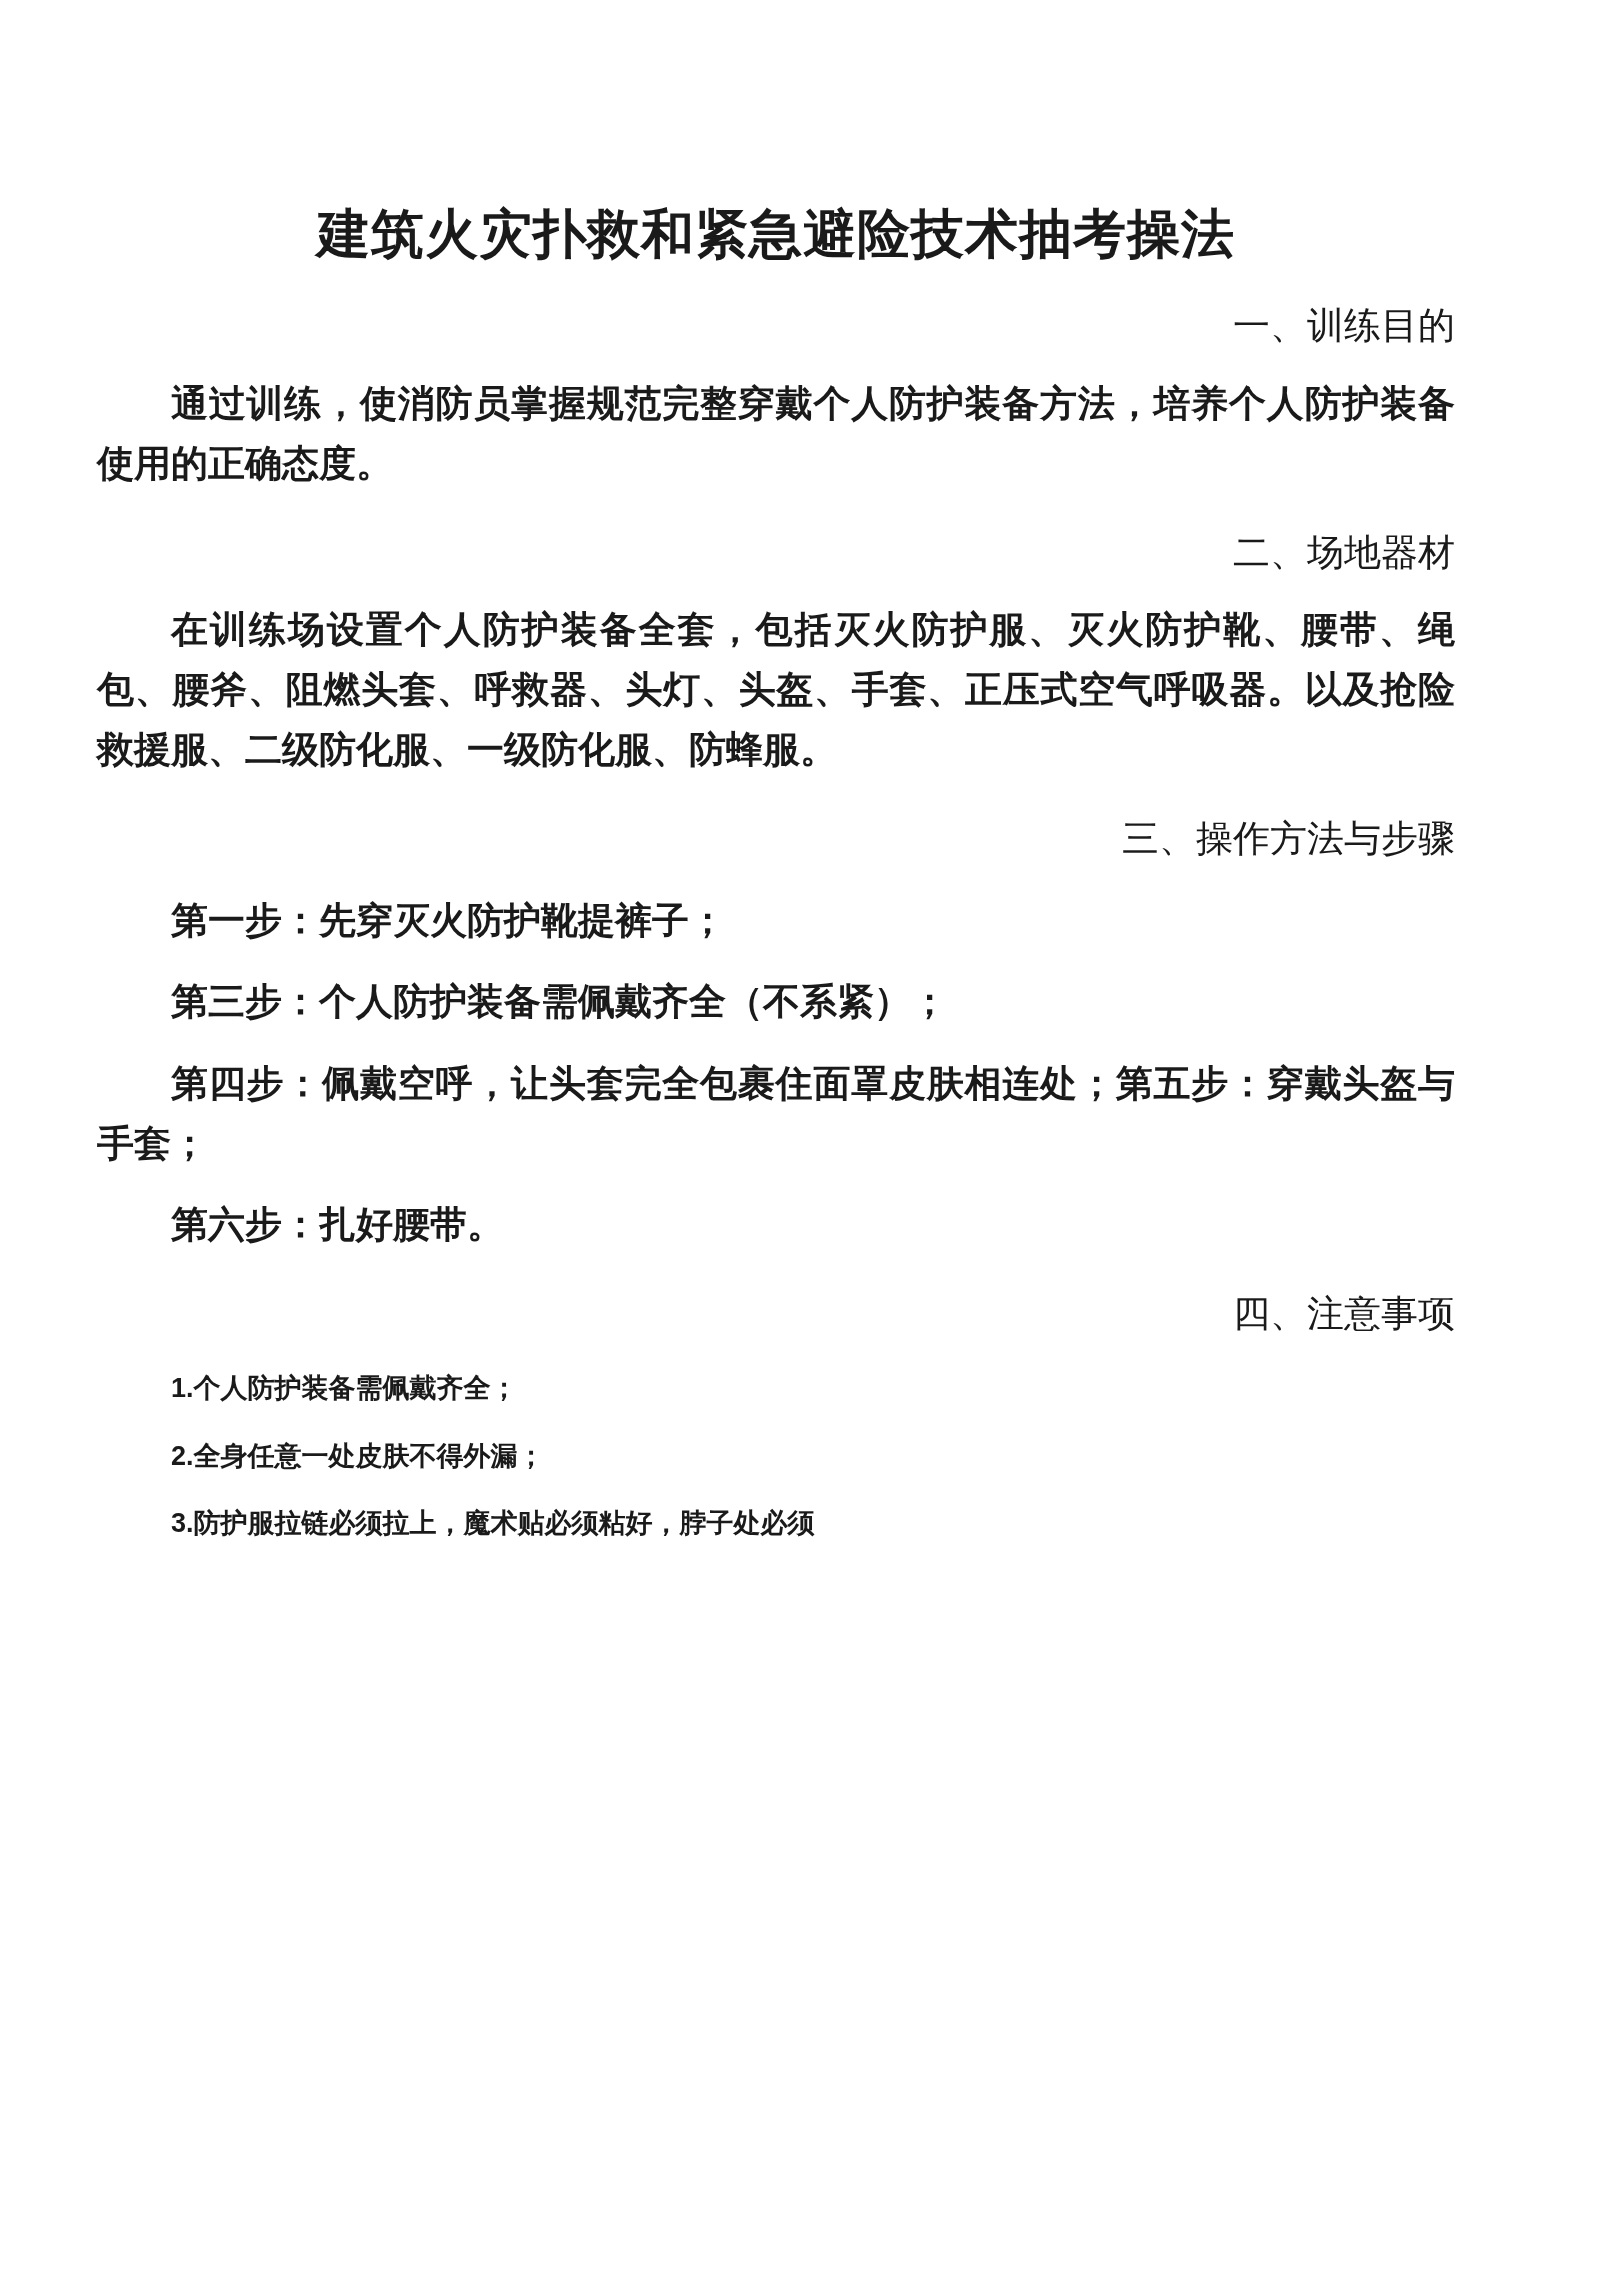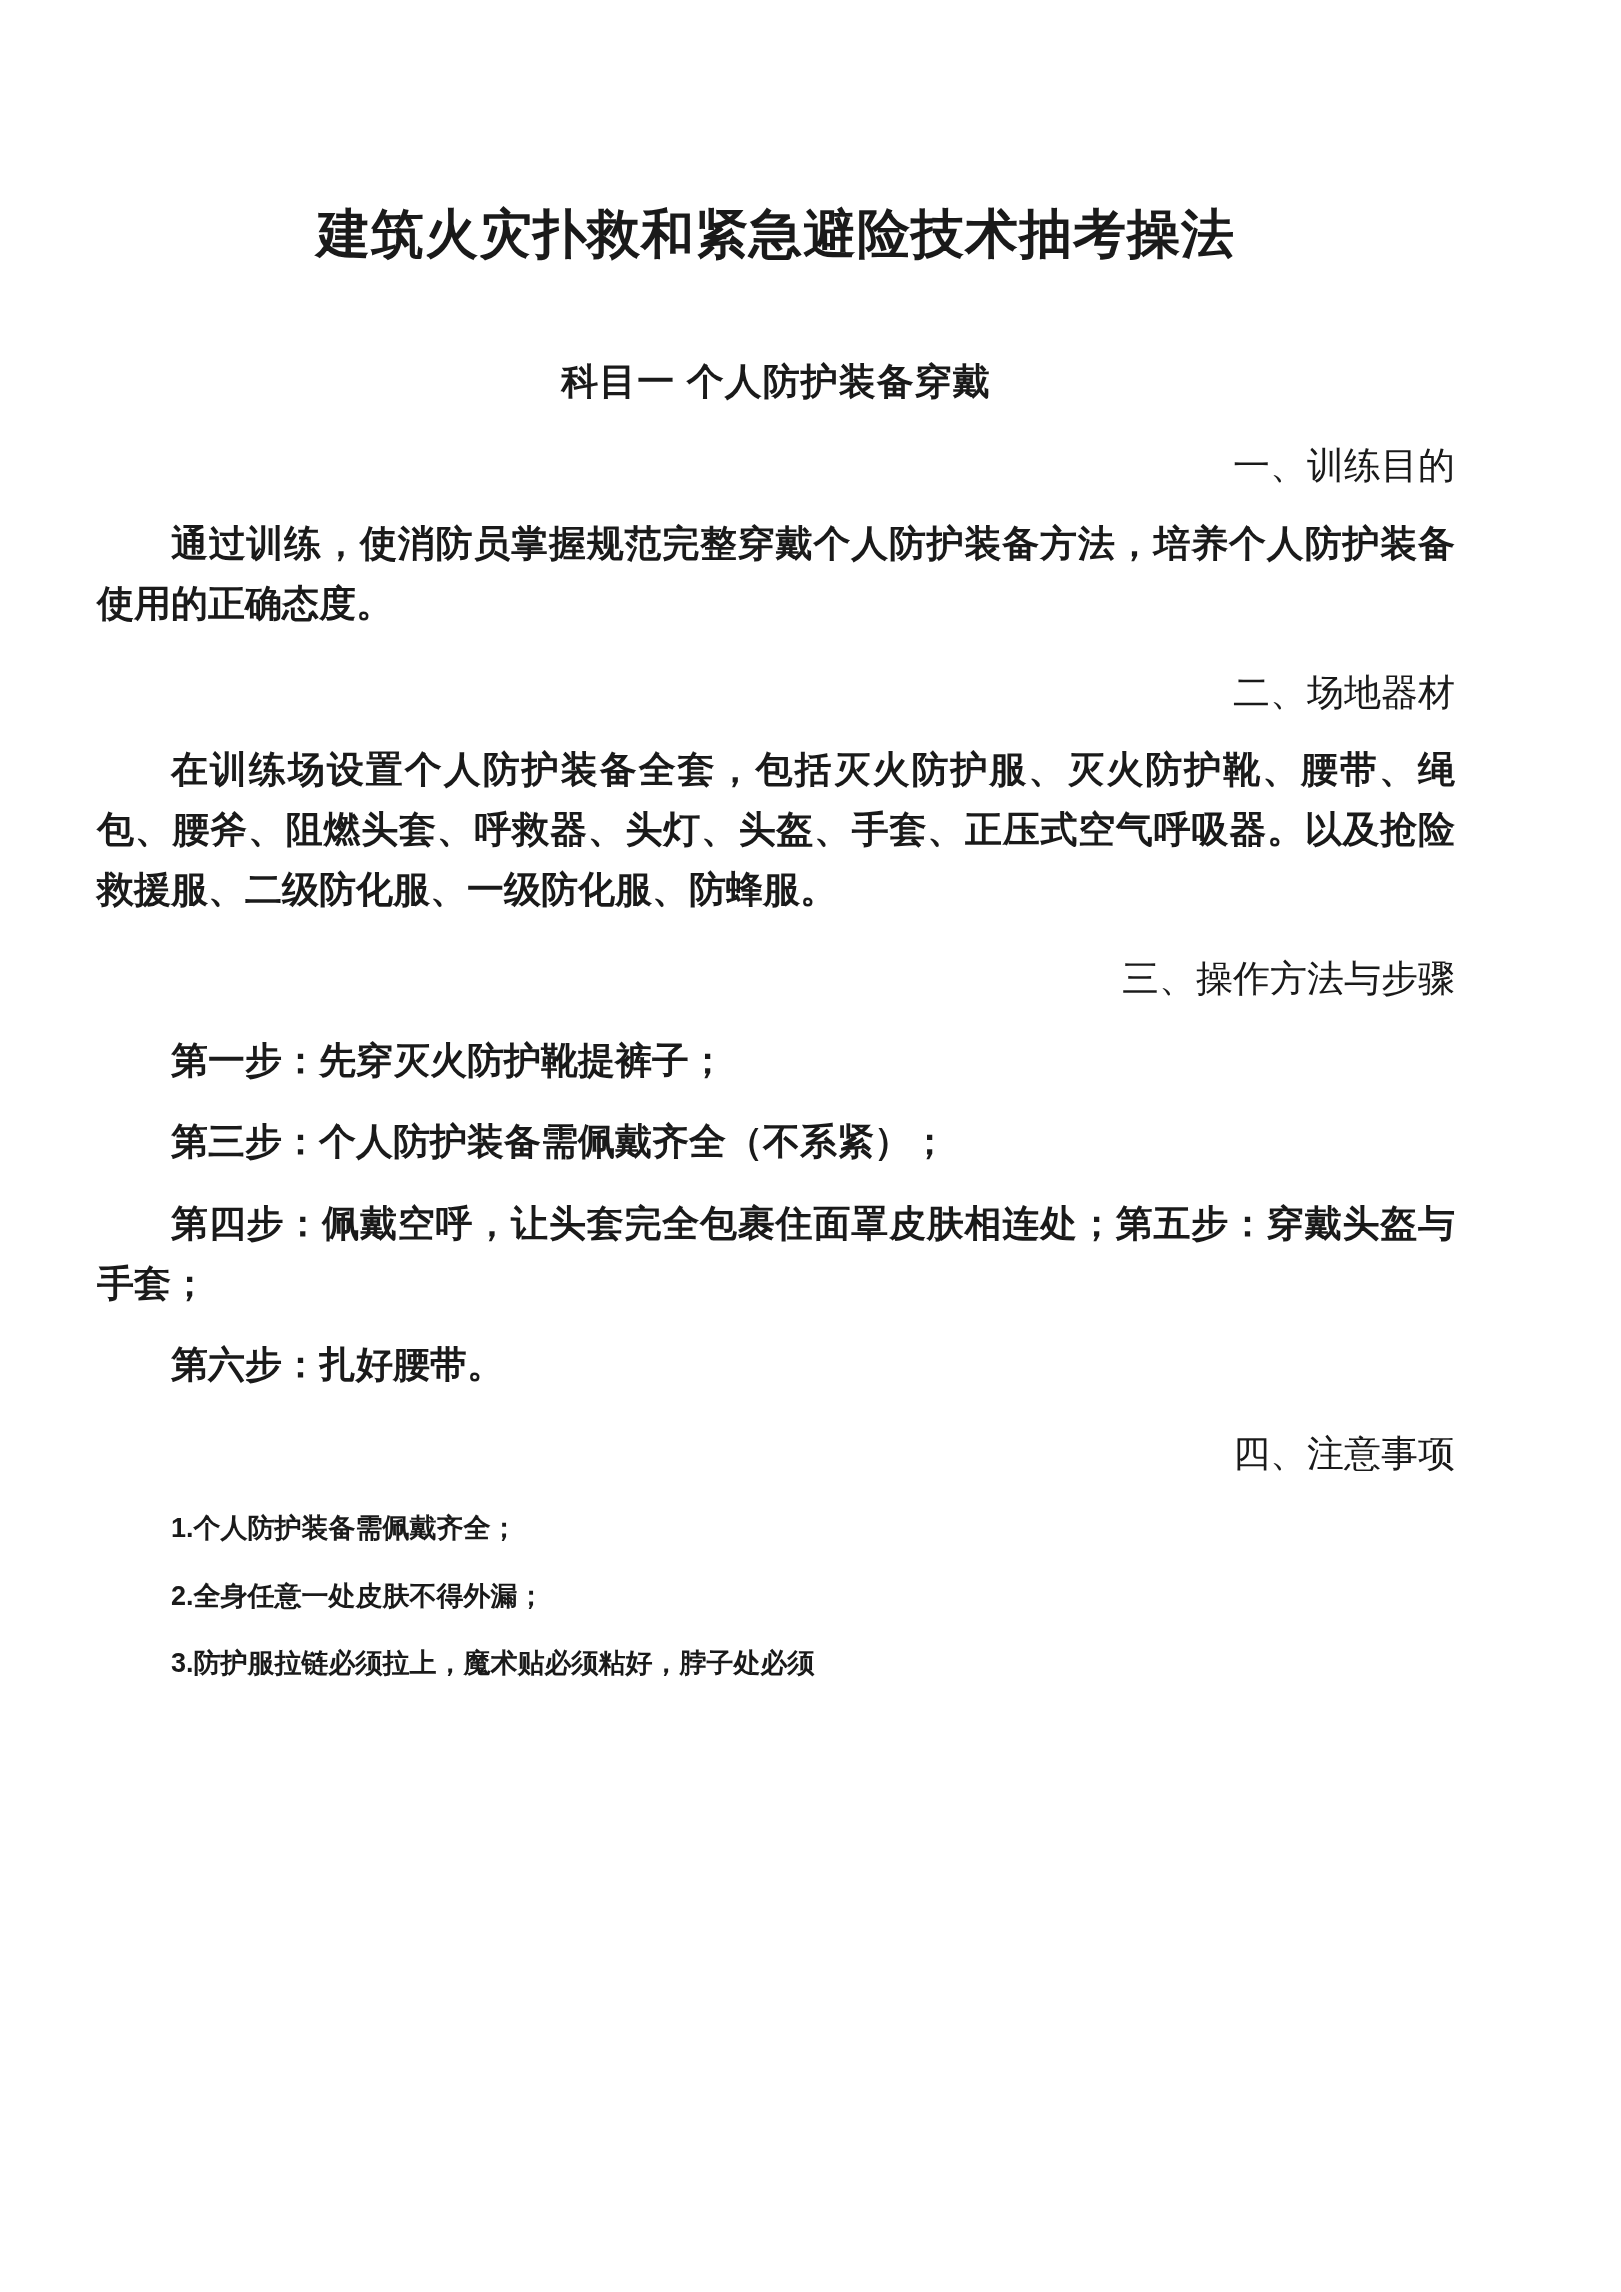--- a/index.html
+++ b/index.html
@@ -78,21 +78,20 @@
     text-justify: inter-ideograph;
   }
 </style>
 </head>
 <body>
 
 <div class="page">
 
   <h1 class="doc-title">建筑火灾扑救和紧急避险技术抽考操法</h1>
 
-  <div class="subject-heading">科目一  个人防护装备穿戴</div>
 
   <div class="section-heading">一、训练目的</div>
   <p class="para">通过训练，使消防员掌握规范完整穿戴个人防护装备方法，培养个人防护装备使用的正确态度。</p>
 
   <div class="section-heading">二、场地器材</div>
   <p class="para">在训练场设置个人防护装备全套，包括灭火防护服、灭火防护靴、腰带、绳包、腰斧、阻燃头套、呼救器、头灯、头盔、手套、正压式空气呼吸器。以及抢险救援服、二级防化服、一级防化服、防蜂服。</p>
 
   <div class="section-heading">三、操作方法与步骤</div>
   <p class="step">第一步：先穿灭火防护靴提裤子；</p>
   <p class="step">第三步：个人防护装备需佩戴齐全（不系紧）；</p>

